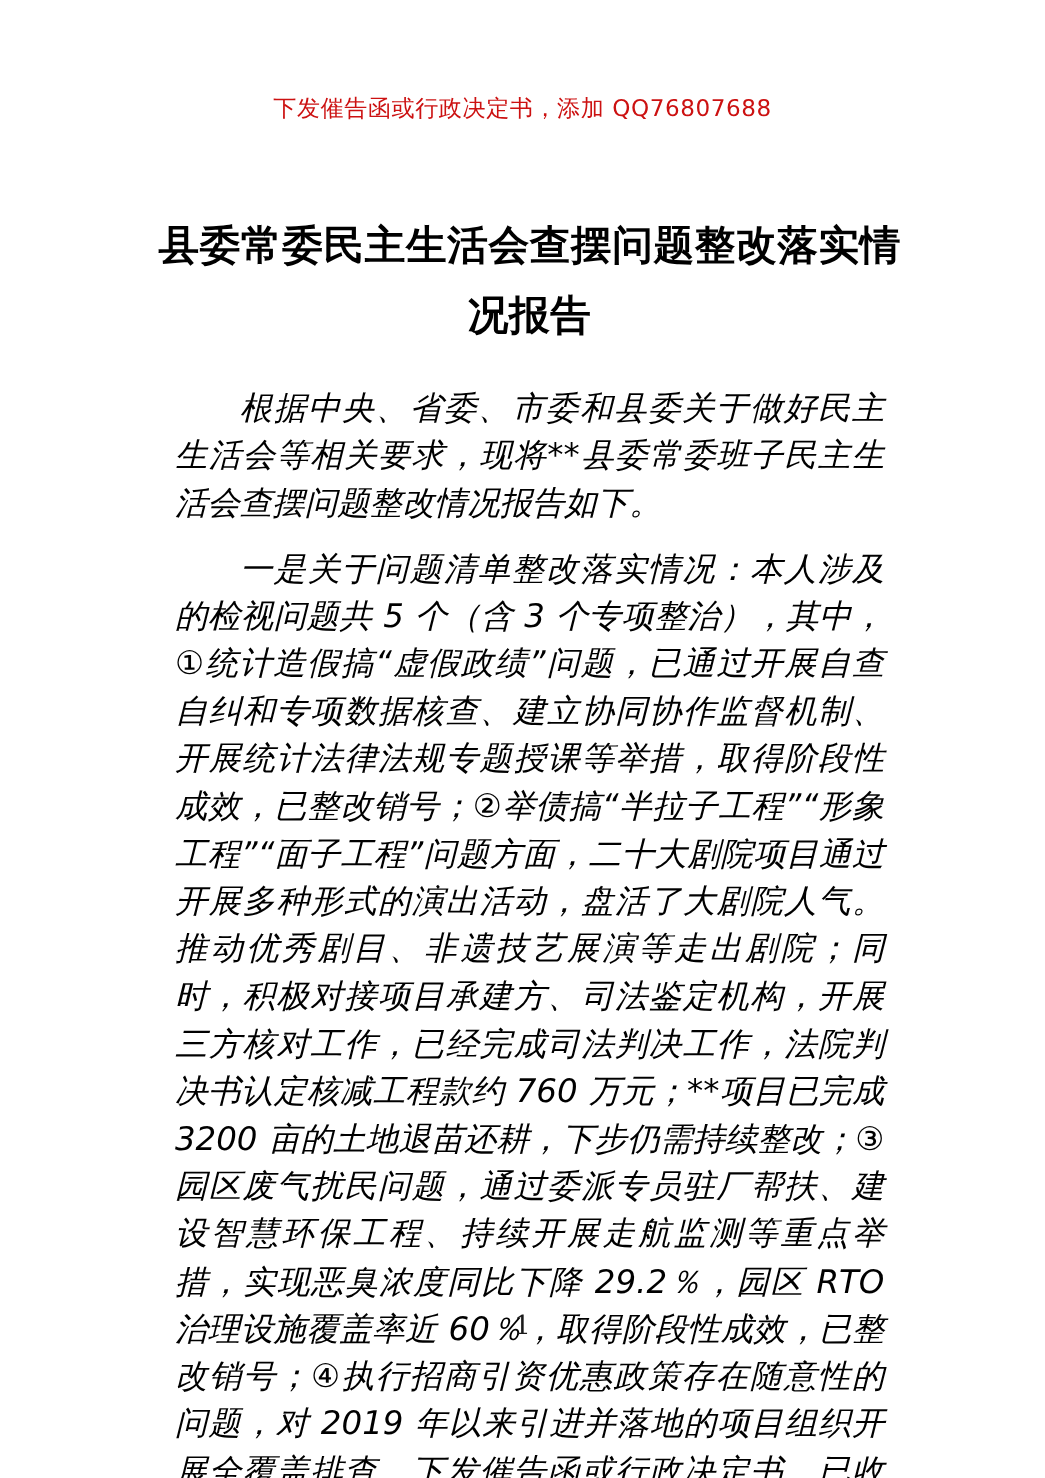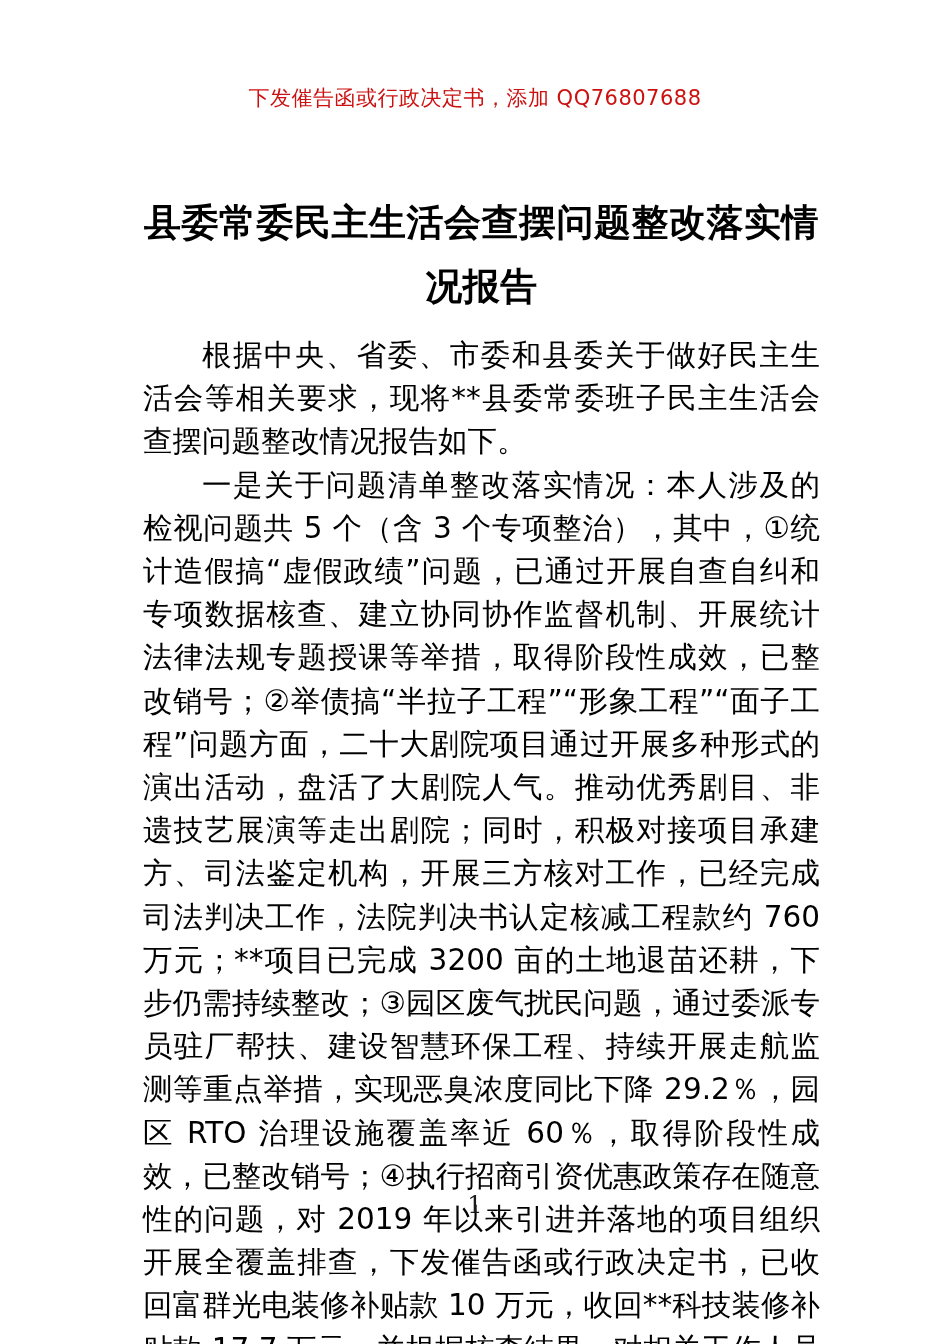--- a/index.html
+++ b/index.html
@@ -60,25 +60,26 @@
     top: 334px;
     width: 677px;
     font-size: 29.5px;
     line-height: 43.2px;
     text-align: justify;
     text-justify: inter-ideograph;
     color: #000000;
     letter-spacing: 0px;
   }
   .body-block p {
-    margin: 0;
+    margin: 16px;
     padding: 0;
     text-indent: 2em;
     text-align: justify;
     text-justify: inter-ideograph;
+    font-style: italic;
   }
 
   
   .page-number {
     position: absolute;
     left: 0;
     top: 1190px;
     width: 950px;
     text-align: center;
     font-size: 24px;

